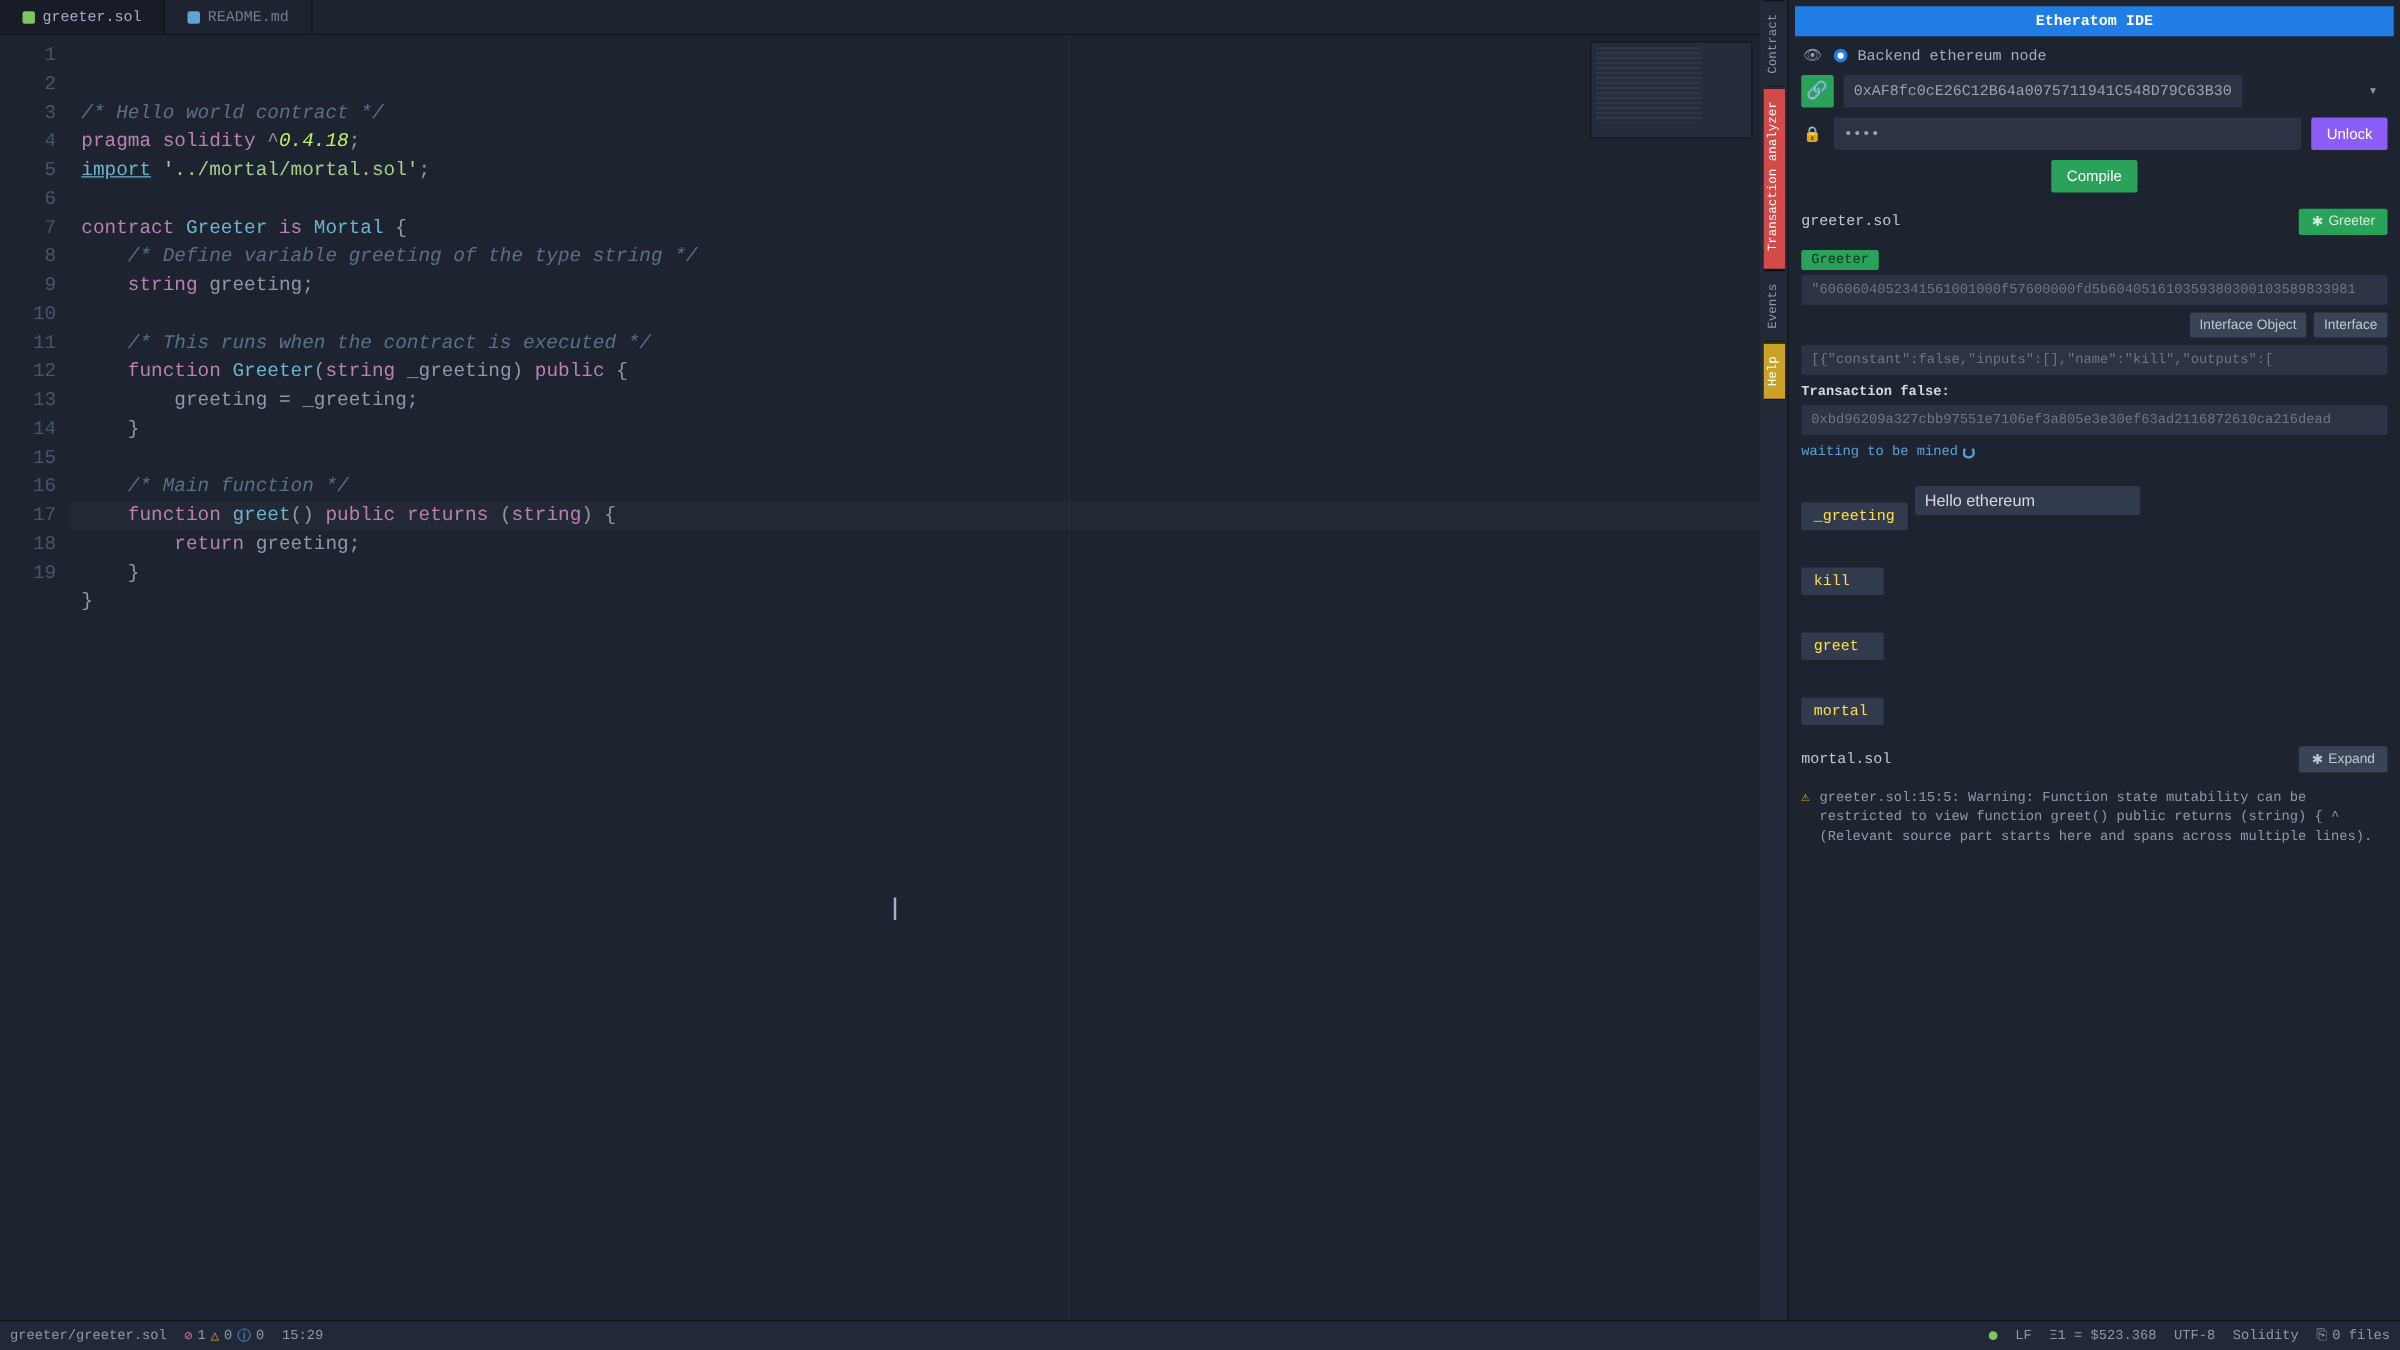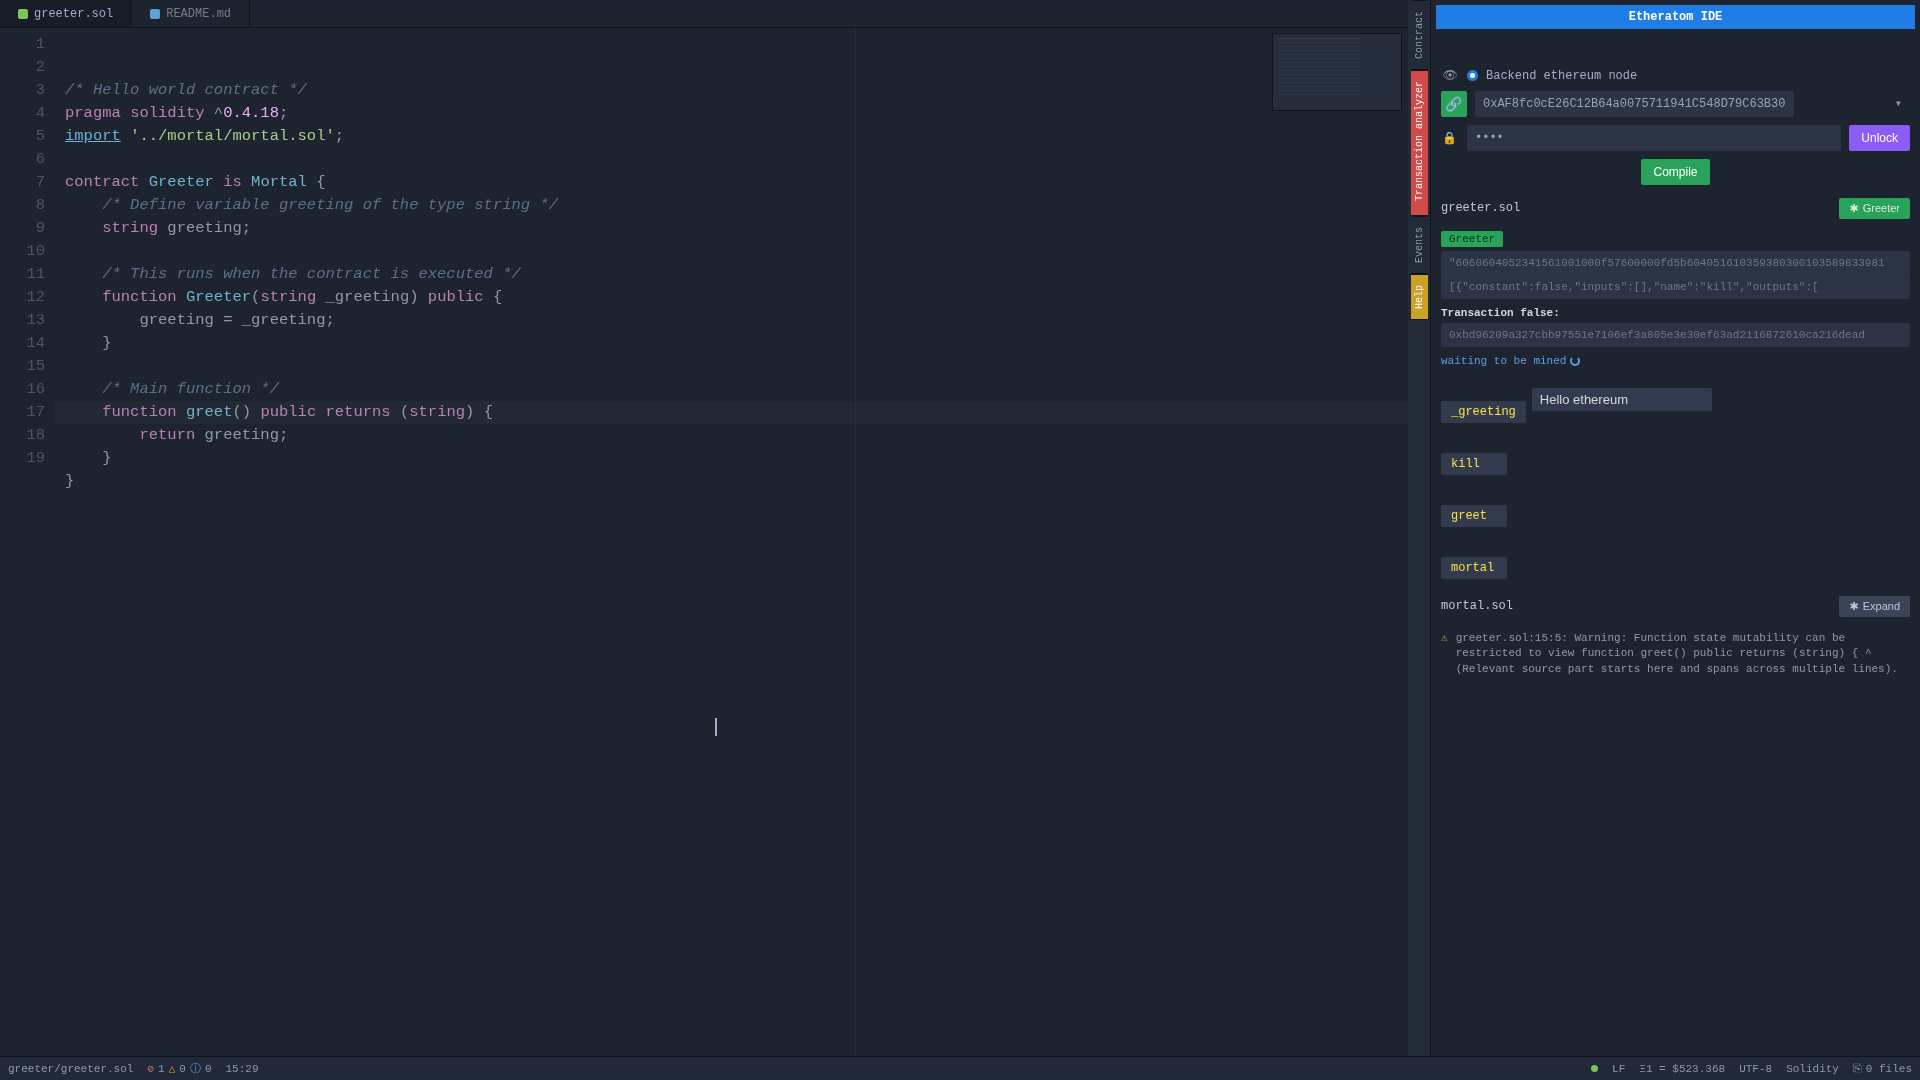--- a/index.html
+++ b/index.html
@@ -38,21 +38,21 @@
 }
 .code { flex: 1; padding: 5px 0; white-space: pre; position: relative; }
 .code .line { height: 23px; padding-left: 10px; }
 .code .line.hl { background: rgba(255,255,255,0.025); }
 .tok-com { color: #5c6f8a; font-style: italic; }
 .tok-kw { color: #bb80b3; }
 .tok-type { color: #bb80b3; }
 .tok-name { color: #6db3ce; }
 .tok-fn { color: #6db3ce; }
 .tok-str { color: #a8cc8c; }
-.tok-num { color: #f0abfc; }
+.tok-num { color: #bef264; font-style: italic; }
 .tok-import { color: #6db3ce; text-decoration: underline; }
 .tok-punc { color: #8f98a9; }
 
 .ruler { position: absolute; top: 0; bottom: 0; left: 800px; width: 1px; background: rgba(255,255,255,0.04); }
 .minimap {
   position: absolute; top: 5px; right: 6px; width: 130px; height: 78px;
   background: #252c3b; border: 1px solid #10141c;
 }
 .minimap::before {
   content: ''; position: absolute; top: 4px; left: 4px; right: 40px; height: 60px;
@@ -68,21 +68,21 @@
 .dock-tab {
   writing-mode: vertical-rl; transform: rotate(180deg);
   padding: 10px 3px; color: #8f98a9; cursor: pointer;
   border-bottom: 1px solid #10141c; border-top: 1px solid #10141c;
 }
 .dock-tab.red { background: #d14b4b; color: #fff; }
 .dock-tab.red-dot { padding-top: 14px; }
 .dock-tab.yellow { background: #c9a227; color: #fff; }
 
 
-.panel { width: 490px; background: #1d2430; display: flex; flex-direction: column; border-left: 1px solid #10141c; overflow: hidden; gap: 31px; }
+.panel { width: 490px; background: #1d2430; display: flex; flex-direction: column; border-left: 1px solid #10141c; overflow: hidden; }
 .panel-header {
   background: #1f7de5; color: #fff; font-size: 12px; font-weight: bold;
   padding: 5px 0; text-align: center; margin: 5px 5px 0 5px;
 }
 .panel-body { flex: 1; padding: 8px 10px; overflow-y: auto; font-size: 12px; color: #a6accd; }
 .row { display: flex; align-items: center; gap: 8px; margin-bottom: 8px; }
 .row .icon-slot { width: 18px; color: #8f98a9; text-align: center; }
 .radio-dot { width: 11px; height: 11px; border-radius: 50%; border: 3px solid #1f7de5; background: #fff; display: inline-block; }
 .link-btn {
   width: 26px; height: 26px; background: #2aa35a; color: #fff;
@@ -244,20 +244,24 @@
         <button class="collapse-btn">
           <span>✱</span>
           <span>Greeter</span>
         </button>
       </div>
 
       <div><span class="tag">Greeter</span></div>
 
       <div class="ro">"6060604052341561001000f57600000fd5b604051610359380300103589833981</div>
 
+      <div class="controls-right">
+        <button class="btn grey small">Interface Object</button>
+        <button class="btn grey small">Interface</button>
+      </div>
 
       <div class="ro">[{"constant":false,"inputs":[],"name":"kill","outputs":[</div>
 
       <div class="label-bold">Transaction false:</div>
       <div class="ro">0xbd96209a327cbb97551e7106ef3a805e3e30ef63ad2116872610ca216dead</div>
 
       <div class="mined">
         <span>waiting to be mined</span>
         <span class="spinner"></span>
       </div>

